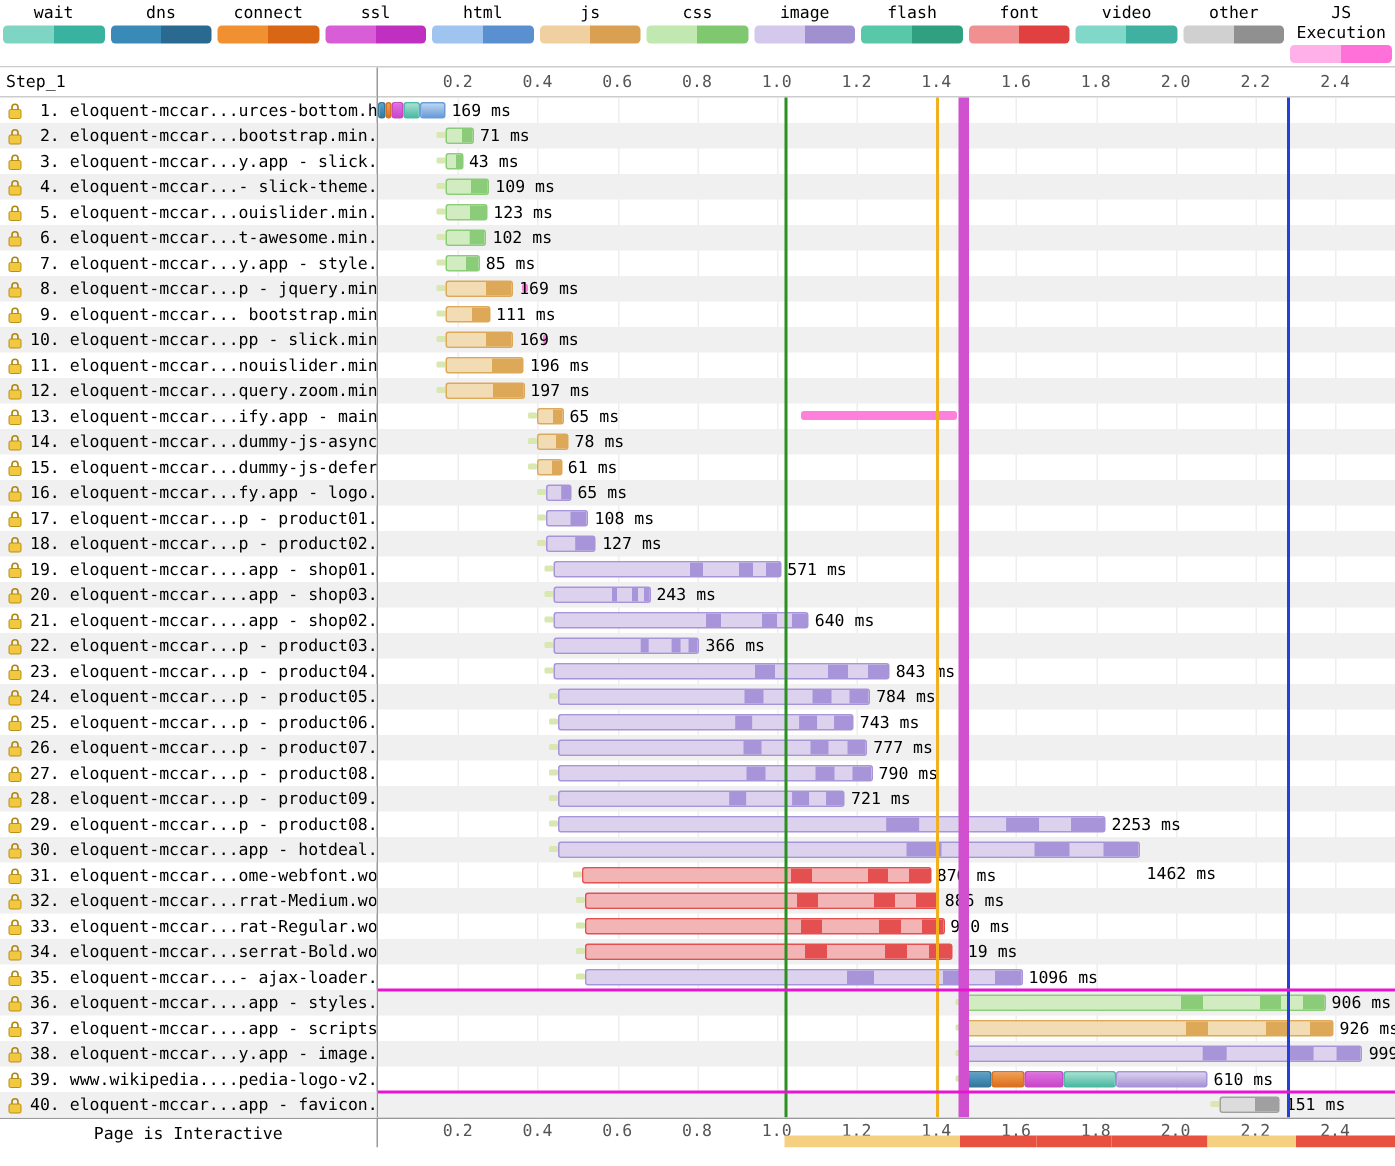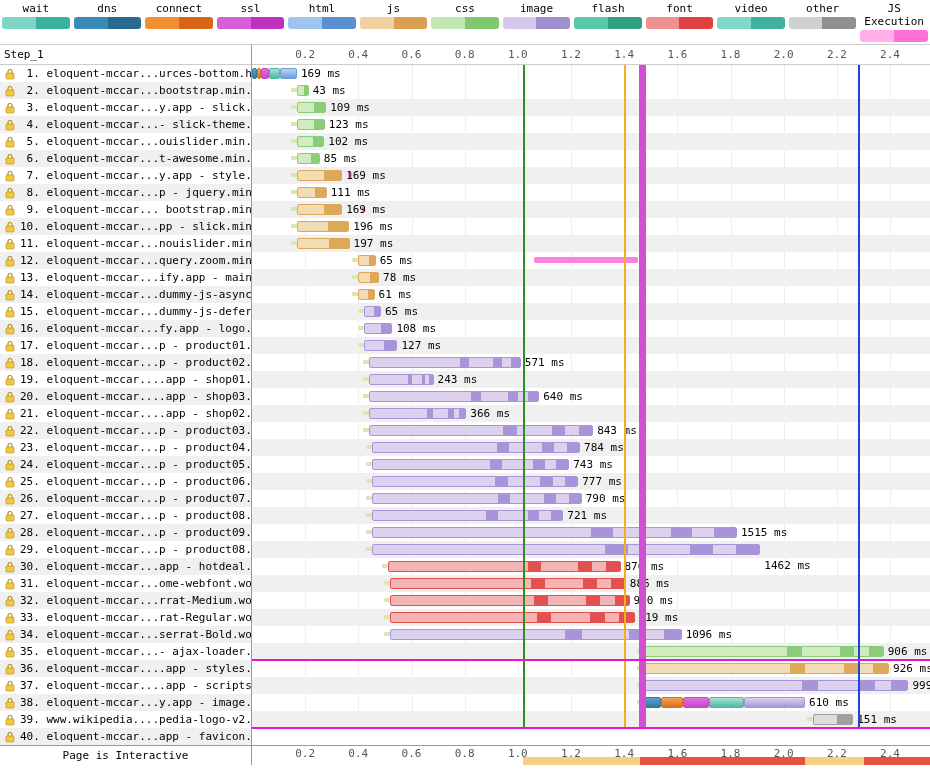--- a/index.html
+++ b/index.html
@@ -407,20 +407,25 @@
         <div class="vline" style="left: 57.0588%; background: rgb(208, 80, 208); width: 7px;"></div>
         <div class="vline" style="left: 89.4118%; background: rgb(32, 64, 224);"></div>
         <div class="bar-row">
           <div class="bar" style="left: 0%; width: 0.784314%; background: linear-gradient(rgb(90, 162, 204), rgb(53, 120, 156)); border: 1px solid rgb(53, 120, 156);"></div>
           <div class="bar" style="left: 0.784314%; width: 0.588235%; background: linear-gradient(rgb(242, 160, 80), rgb(218, 112, 32)); border: 1px solid rgb(218, 112, 32);"></div>
           <div class="bar" style="left: 1.37255%; width: 1.17647%; background: linear-gradient(rgb(224, 112, 224), rgb(200, 72, 200)); border: 1px solid rgb(200, 72, 200);"></div>
           <div class="bar" style="left: 2.54902%; width: 1.56863%; background: linear-gradient(rgb(168, 224, 208), rgb(76, 186, 164)); border: 1px solid rgb(76, 186, 164);"></div>
           <div class="bar" style="left: 4.11765%; width: 2.5098%; background: linear-gradient(rgb(188, 214, 240), rgb(106, 156, 216)); border: 1px solid rgb(106, 156, 216);"></div>
           <span class="bar-label" style="left: calc(6.62745% + 4px);">169 ms</span>
         </div>
+        <div class="bar-row alt">
+          <div style="position: absolute; left: calc(6.66667% - 6px); top: 6px; width: 6px; height: 4px; background: rgb(216, 232, 176); border-radius: 1px;"></div>
+          <div class="bar" style="left: 6.66667%; width: 2.78431%; background: linear-gradient(90deg, rgb(208, 236, 192) 0px, rgb(208, 236, 192) 60%, rgb(138, 204, 120) 60%, rgb(138, 204, 120) 100%); border: 1px solid rgb(138, 204, 120);"></div>
+          <span class="bar-label" style="left: calc(9.45098% + 4px);">71 ms</span>
+        </div>
         <div class="bar-row">
           <div style="position: absolute; left: calc(6.66667% - 6px); top: 6px; width: 6px; height: 4px; background: rgb(216, 232, 176); border-radius: 1px;"></div>
           <div class="bar" style="left: 6.66667%; width: 1.68627%; background: linear-gradient(90deg, rgb(208, 236, 192) 0px, rgb(208, 236, 192) 60%, rgb(138, 204, 120) 60%, rgb(138, 204, 120) 100%); border: 1px solid rgb(138, 204, 120);"></div>
           <span class="bar-label" style="left: calc(8.35294% + 4px);">43 ms</span>
         </div>
         <div class="bar-row alt">
           <div style="position: absolute; left: calc(6.66667% - 6px); top: 6px; width: 6px; height: 4px; background: rgb(216, 232, 176); border-radius: 1px;"></div>
           <div class="bar" style="left: 6.66667%; width: 4.27451%; background: linear-gradient(90deg, rgb(208, 236, 192) 0px, rgb(208, 236, 192) 60%, rgb(138, 204, 120) 60%, rgb(138, 204, 120) 100%); border: 1px solid rgb(138, 204, 120);"></div>
           <span class="bar-label" style="left: calc(10.9412% + 4px);">109 ms</span>
         </div>
@@ -543,21 +548,21 @@
           <span class="bar-label" style="left: calc(48.6275% + 4px);">790 ms</span>
         </div>
         <div class="bar-row alt">
           <div style="position: absolute; left: calc(17.6471% - 6px); top: 6px; width: 6px; height: 4px; background: rgb(216, 232, 176); border-radius: 1px;"></div>
           <div class="bar" style="left: 17.6471%; width: 28.2745%; background: linear-gradient(90deg, rgb(220, 210, 238) 0px, rgb(220, 210, 238) 60%, rgb(168, 148, 216) 60%, rgb(168, 148, 216) 66%, rgb(220, 210, 238) 66%, rgb(220, 210, 238) 82%, rgb(168, 148, 216) 82%, rgb(168, 148, 216) 88%, rgb(220, 210, 238) 88%, rgb(220, 210, 238) 94%, rgb(168, 148, 216) 94%, rgb(168, 148, 216) 100%); border: 1px solid rgb(168, 148, 216);"></div>
           <span class="bar-label" style="left: calc(45.9216% + 4px);">721 ms</span>
         </div>
         <div class="bar-row">
           <div style="position: absolute; left: calc(17.6471% - 6px); top: 6px; width: 6px; height: 4px; background: rgb(216, 232, 176); border-radius: 1px;"></div>
           <div class="bar" style="left: 17.6471%; width: 53.8824%; background: linear-gradient(90deg, rgb(220, 210, 238) 0px, rgb(220, 210, 238) 60%, rgb(168, 148, 216) 60%, rgb(168, 148, 216) 66%, rgb(220, 210, 238) 66%, rgb(220, 210, 238) 82%, rgb(168, 148, 216) 82%, rgb(168, 148, 216) 88%, rgb(220, 210, 238) 88%, rgb(220, 210, 238) 94%, rgb(168, 148, 216) 94%, rgb(168, 148, 216) 100%); border: 1px solid rgb(168, 148, 216);"></div>
-          <span class="bar-label" style="left: calc(71.5294% + 4px);">1515 ms</span>
+          <span class="bar-label" style="left: calc(71.5294% + 4px);">2253 ms</span>
         </div>
         <div class="bar-row alt">
           <div style="position: absolute; left: calc(17.6471% - 6px); top: 6px; width: 6px; height: 4px; background: rgb(216, 232, 176); border-radius: 1px;"></div>
           <div class="bar" style="left: 17.6471%; width: 57.3333%; background: linear-gradient(90deg, rgb(220, 210, 238) 0px, rgb(220, 210, 238) 60%, rgb(168, 148, 216) 60%, rgb(168, 148, 216) 66%, rgb(220, 210, 238) 66%, rgb(220, 210, 238) 82%, rgb(168, 148, 216) 82%, rgb(168, 148, 216) 88%, rgb(220, 210, 238) 88%, rgb(220, 210, 238) 94%, rgb(168, 148, 216) 94%, rgb(168, 148, 216) 100%); border: 1px solid rgb(168, 148, 216);"></div>
           <span class="bar-label" style="left: calc(74.9804% + 4px); margin-top: 16px;">1462 ms</span>
         </div>
         <div class="bar-row">
           <div style="position: absolute; left: calc(20% - 6px); top: 6px; width: 6px; height: 4px; background: rgb(216, 232, 176); border-radius: 1px;"></div>
           <div class="bar" style="left: 20%; width: 34.3529%; background: linear-gradient(90deg, rgb(242, 180, 180) 0px, rgb(242, 180, 180) 60%, rgb(228, 80, 80) 60%, rgb(228, 80, 80) 66%, rgb(242, 180, 180) 66%, rgb(242, 180, 180) 82%, rgb(228, 80, 80) 82%, rgb(228, 80, 80) 88%, rgb(242, 180, 180) 88%, rgb(242, 180, 180) 94%, rgb(228, 80, 80) 94%, rgb(228, 80, 80) 100%); border: 1px solid rgb(228, 80, 80);"></div>
           <span class="bar-label" style="left: calc(54.3529% + 4px);">876 ms</span>

